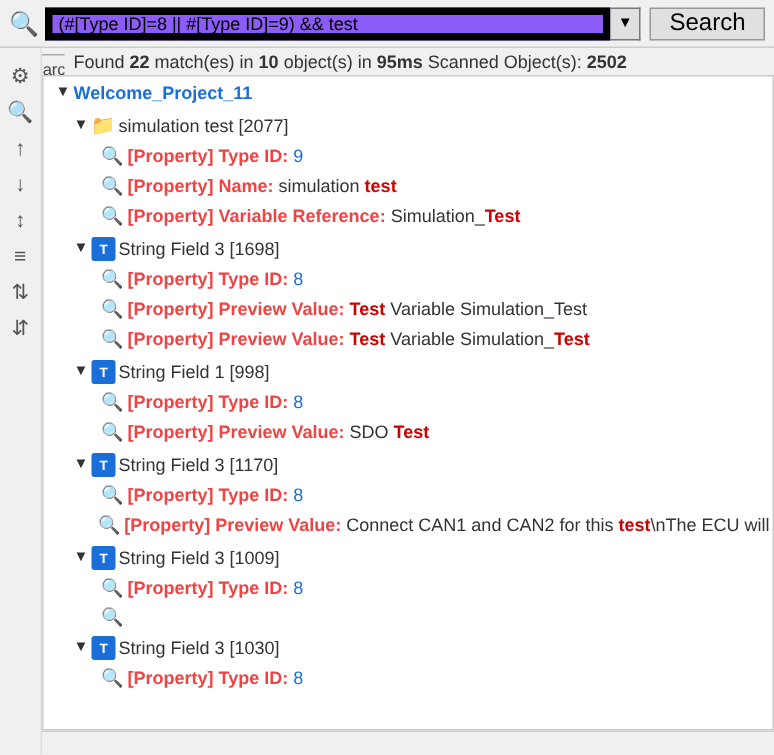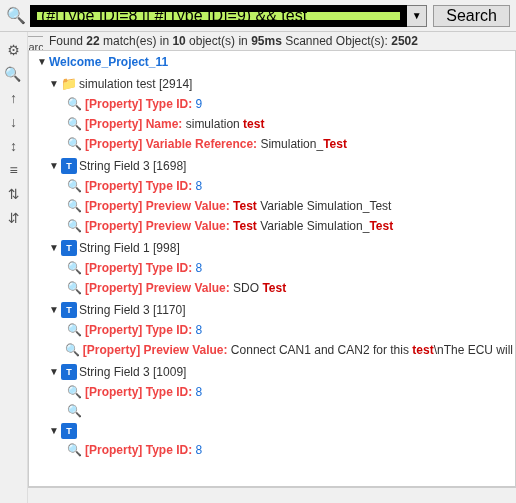--- a/index.html
+++ b/index.html
@@ -23,24 +23,24 @@
 
     .search-icon-main {
       font-size: 16px;
       color: #555;
       margin-right: 4px;
     }
 
     .search-input {
       flex: 1;
       height: 22px;
-      border: 7px solid #000000;
+      border: 5px solid #000000;
       padding: 2px 4px;
-      font-size: 16px;
-      background: #bef264;
+      font-size: 12px;
+      background: #8b5cf6;
     }
 
     .dropdown-arrow {
       height: 22px;
       width: 20px;
       border: 1px solid #7a7a7a;
       border-left: none;
       background: #e0e0e0;
       cursor: pointer;
       display: flex;
@@ -297,21 +297,21 @@
         <span class="expand-icon">▼</span>
         <span class="node-label project-label">Welcome_Project_11</span>
       </div>
     </div>
 
     <div class="tree-item">
       <div class="tree-row">
         <span class="indent" style="width:16px"></span>
         <span class="expand-icon">▼</span>
         <span class="node-icon folder">📁</span>
-        <span class="node-label">simulation test [2914]</span>
+        <span class="node-label">simulation test [2077]</span>
       </div>
 
       <div class="tree-row">
         <span class="indent" style="width:36px"></span>
         <span class="node-icon search">🔍</span>
         <span class="node-label">
           <span class="bold-key">[Property]</span> <span class="bold-key">Type ID:</span> <span class="link-text">9</span>
         </span>
       </div>
       <div class="tree-row">
@@ -424,20 +424,21 @@
         <span class="indent" style="width:36px"></span>
         <span class="node-icon search">🔍</span>
       </div>
     </div>
 
     <div class="tree-item">
       <div class="tree-row">
         <span class="indent" style="width:16px"></span>
         <span class="expand-icon">▼</span>
         <span class="node-icon object">T</span>
+        <span class="node-label">String Field 3 [1030]</span>
       </div>
       <div class="tree-row">
         <span class="indent" style="width:36px"></span>
         <span class="node-icon search">🔍</span>
         <span class="node-label">
           <span class="bold-key">[Property]</span> <span class="bold-key">Type ID:</span> <span class="link-text">8</span>
         </span>
       </div>
     </div>
 

